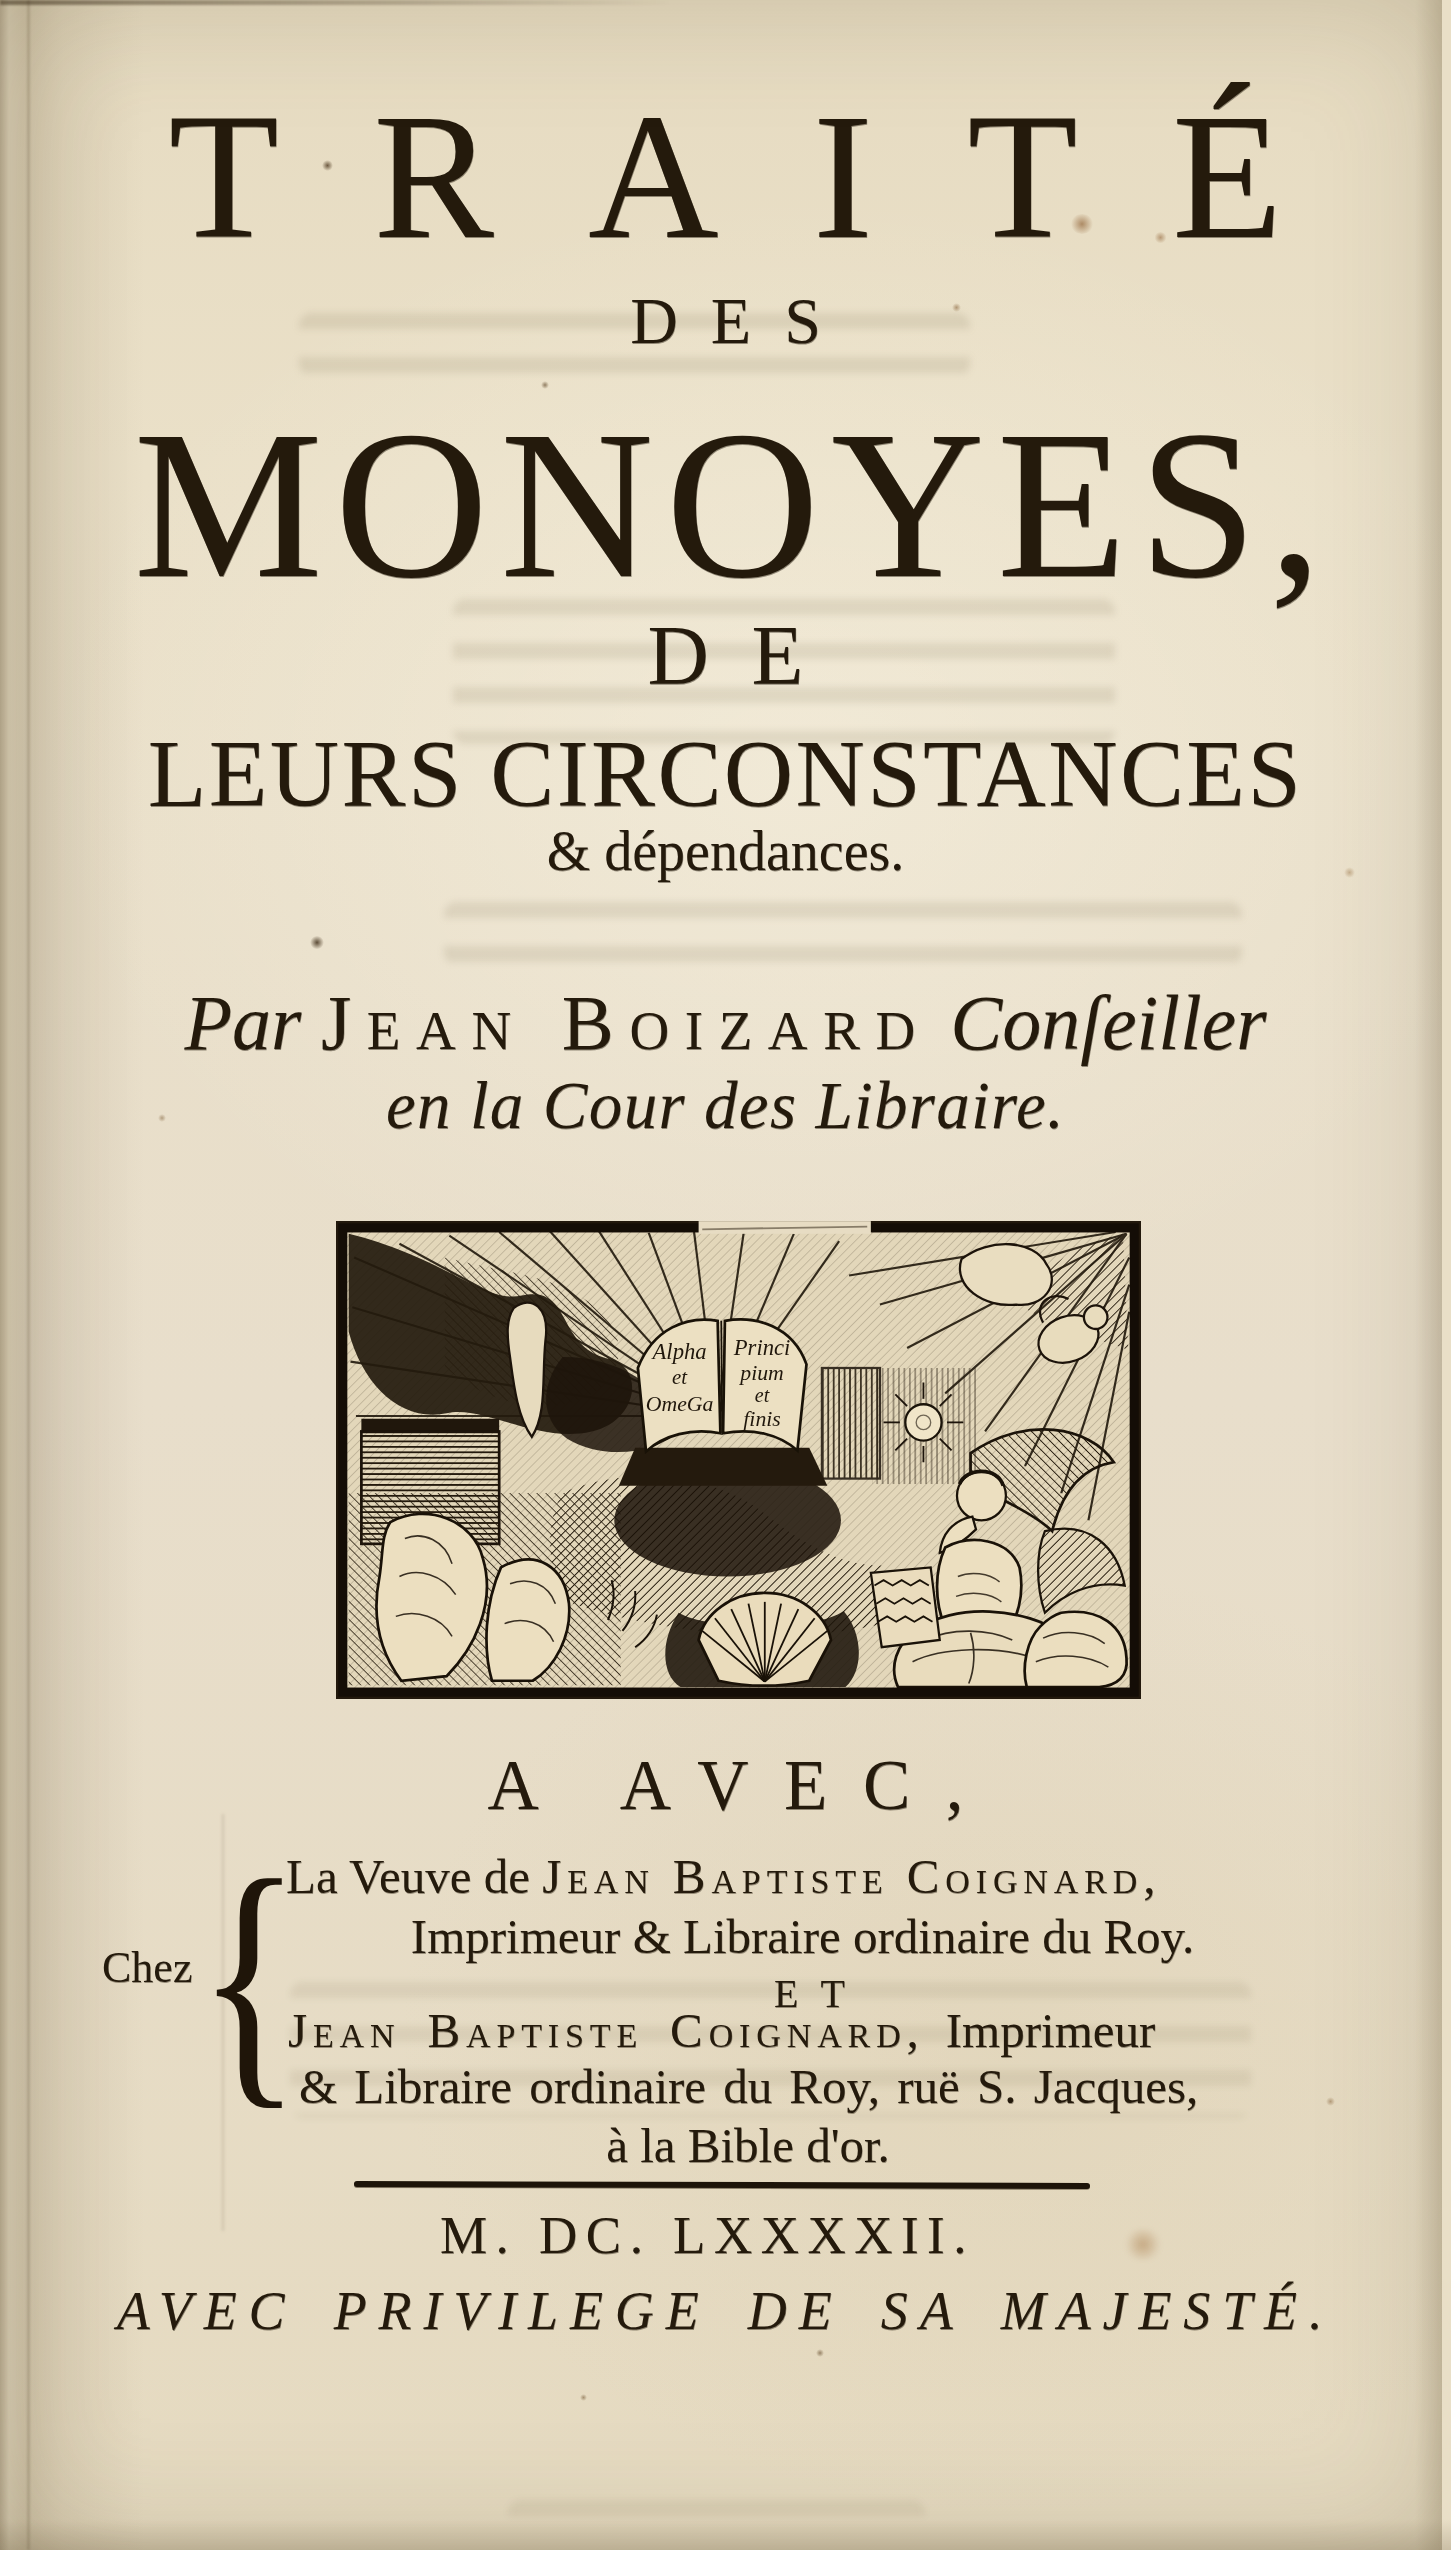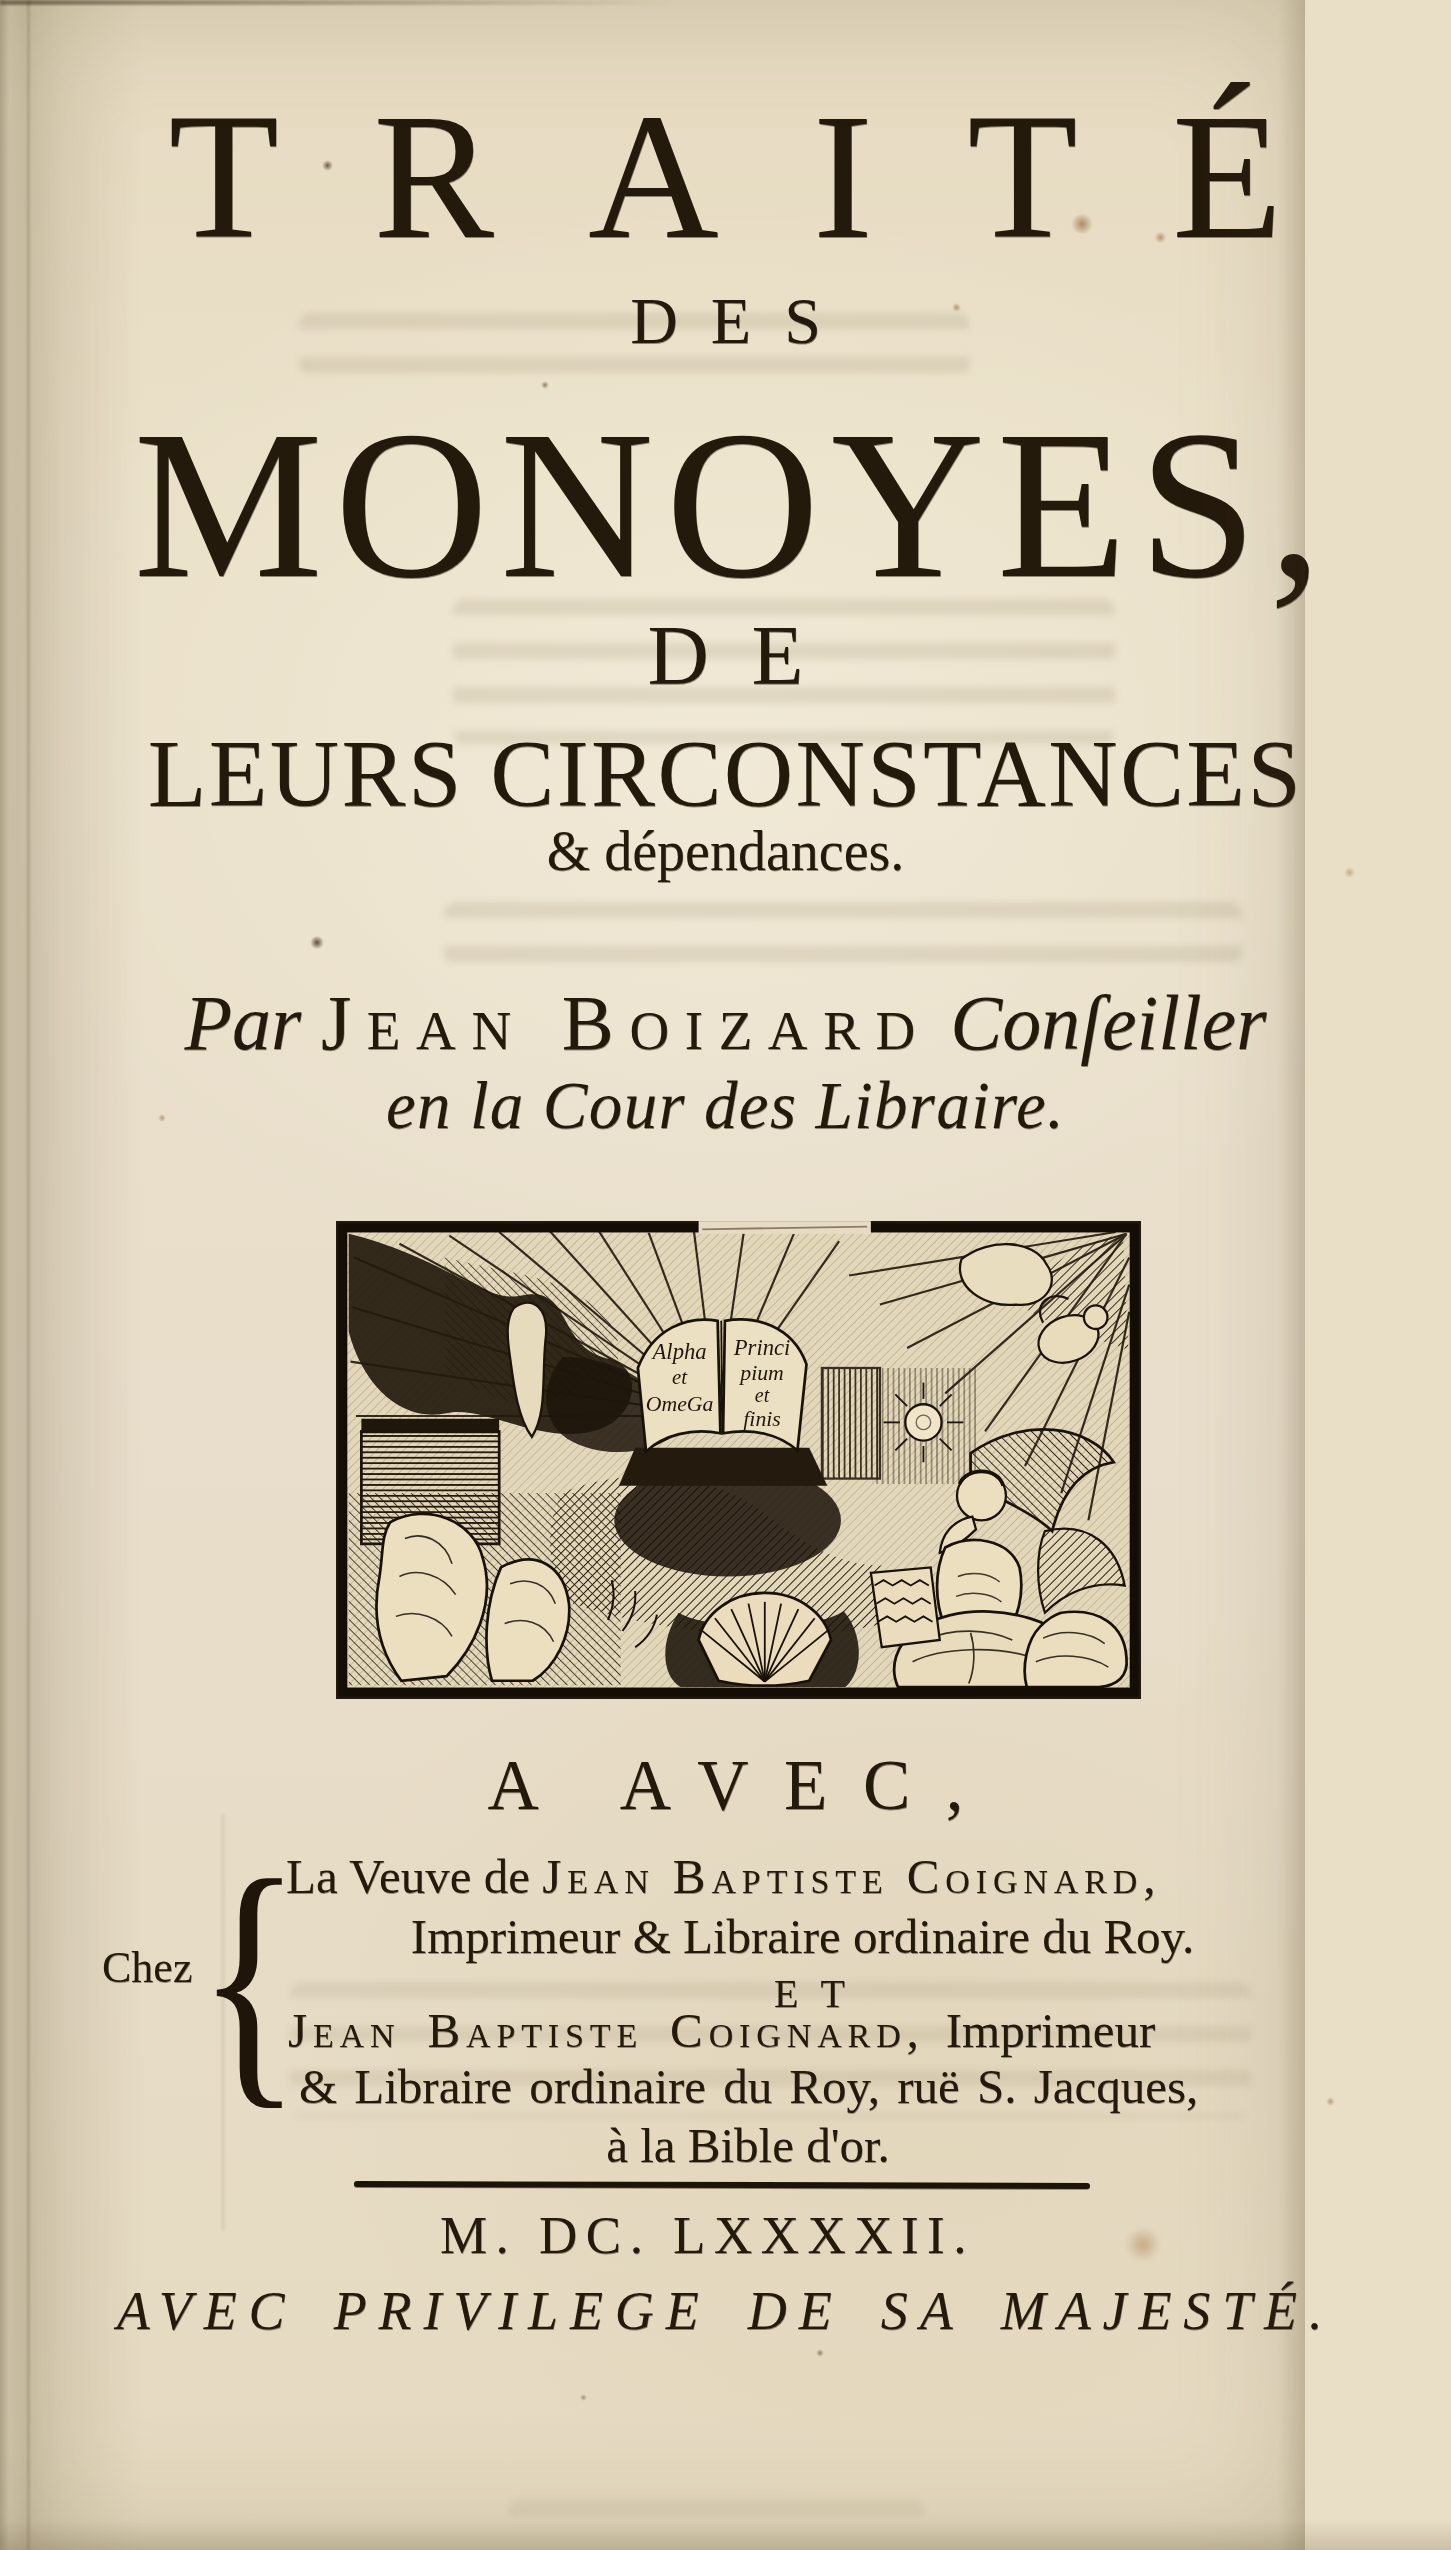--- a/index.html
+++ b/index.html
@@ -1,18 +1,18 @@
 <!DOCTYPE html>
 <html style="font-size:14.5px"><head>
 <meta charset="utf-8">
 <style>
   html,body{margin:0;padding:0;}
   body{width:1451px;height:2550px;background:#e9dfc7;overflow:hidden;}
   #page{
-    position:relative;width:1305px;height:2550px;
+    position:relative;width:1442px;height:2550px;
     background:
       radial-gradient(1088px 816px at 55% 30%, rgba(255,252,240,.35), rgba(255,252,240,0) 70%),
       radial-gradient(816px 635px at 70% 80%, rgba(214,198,162,.25), rgba(214,198,162,0) 75%),
       linear-gradient(180deg,#e6dbc1 0%,#eae0c8 18%,#e8decb 55%,#e5dac0 100%);
     font-family:"Liberation Serif","DejaVu Serif",serif;
     color:#241a0c;
   }
   .line{position:absolute;left:0;width:1451px;text-align:center;white-space:nowrap;line-height:1;
         text-shadow:0.5px 0.7px 0.6px rgba(32,22,8,.45);}
   .abs{position:absolute;white-space:nowrap;line-height:1;text-shadow:0.5px 0.6px 0.5px rgba(32,22,8,.4);}

